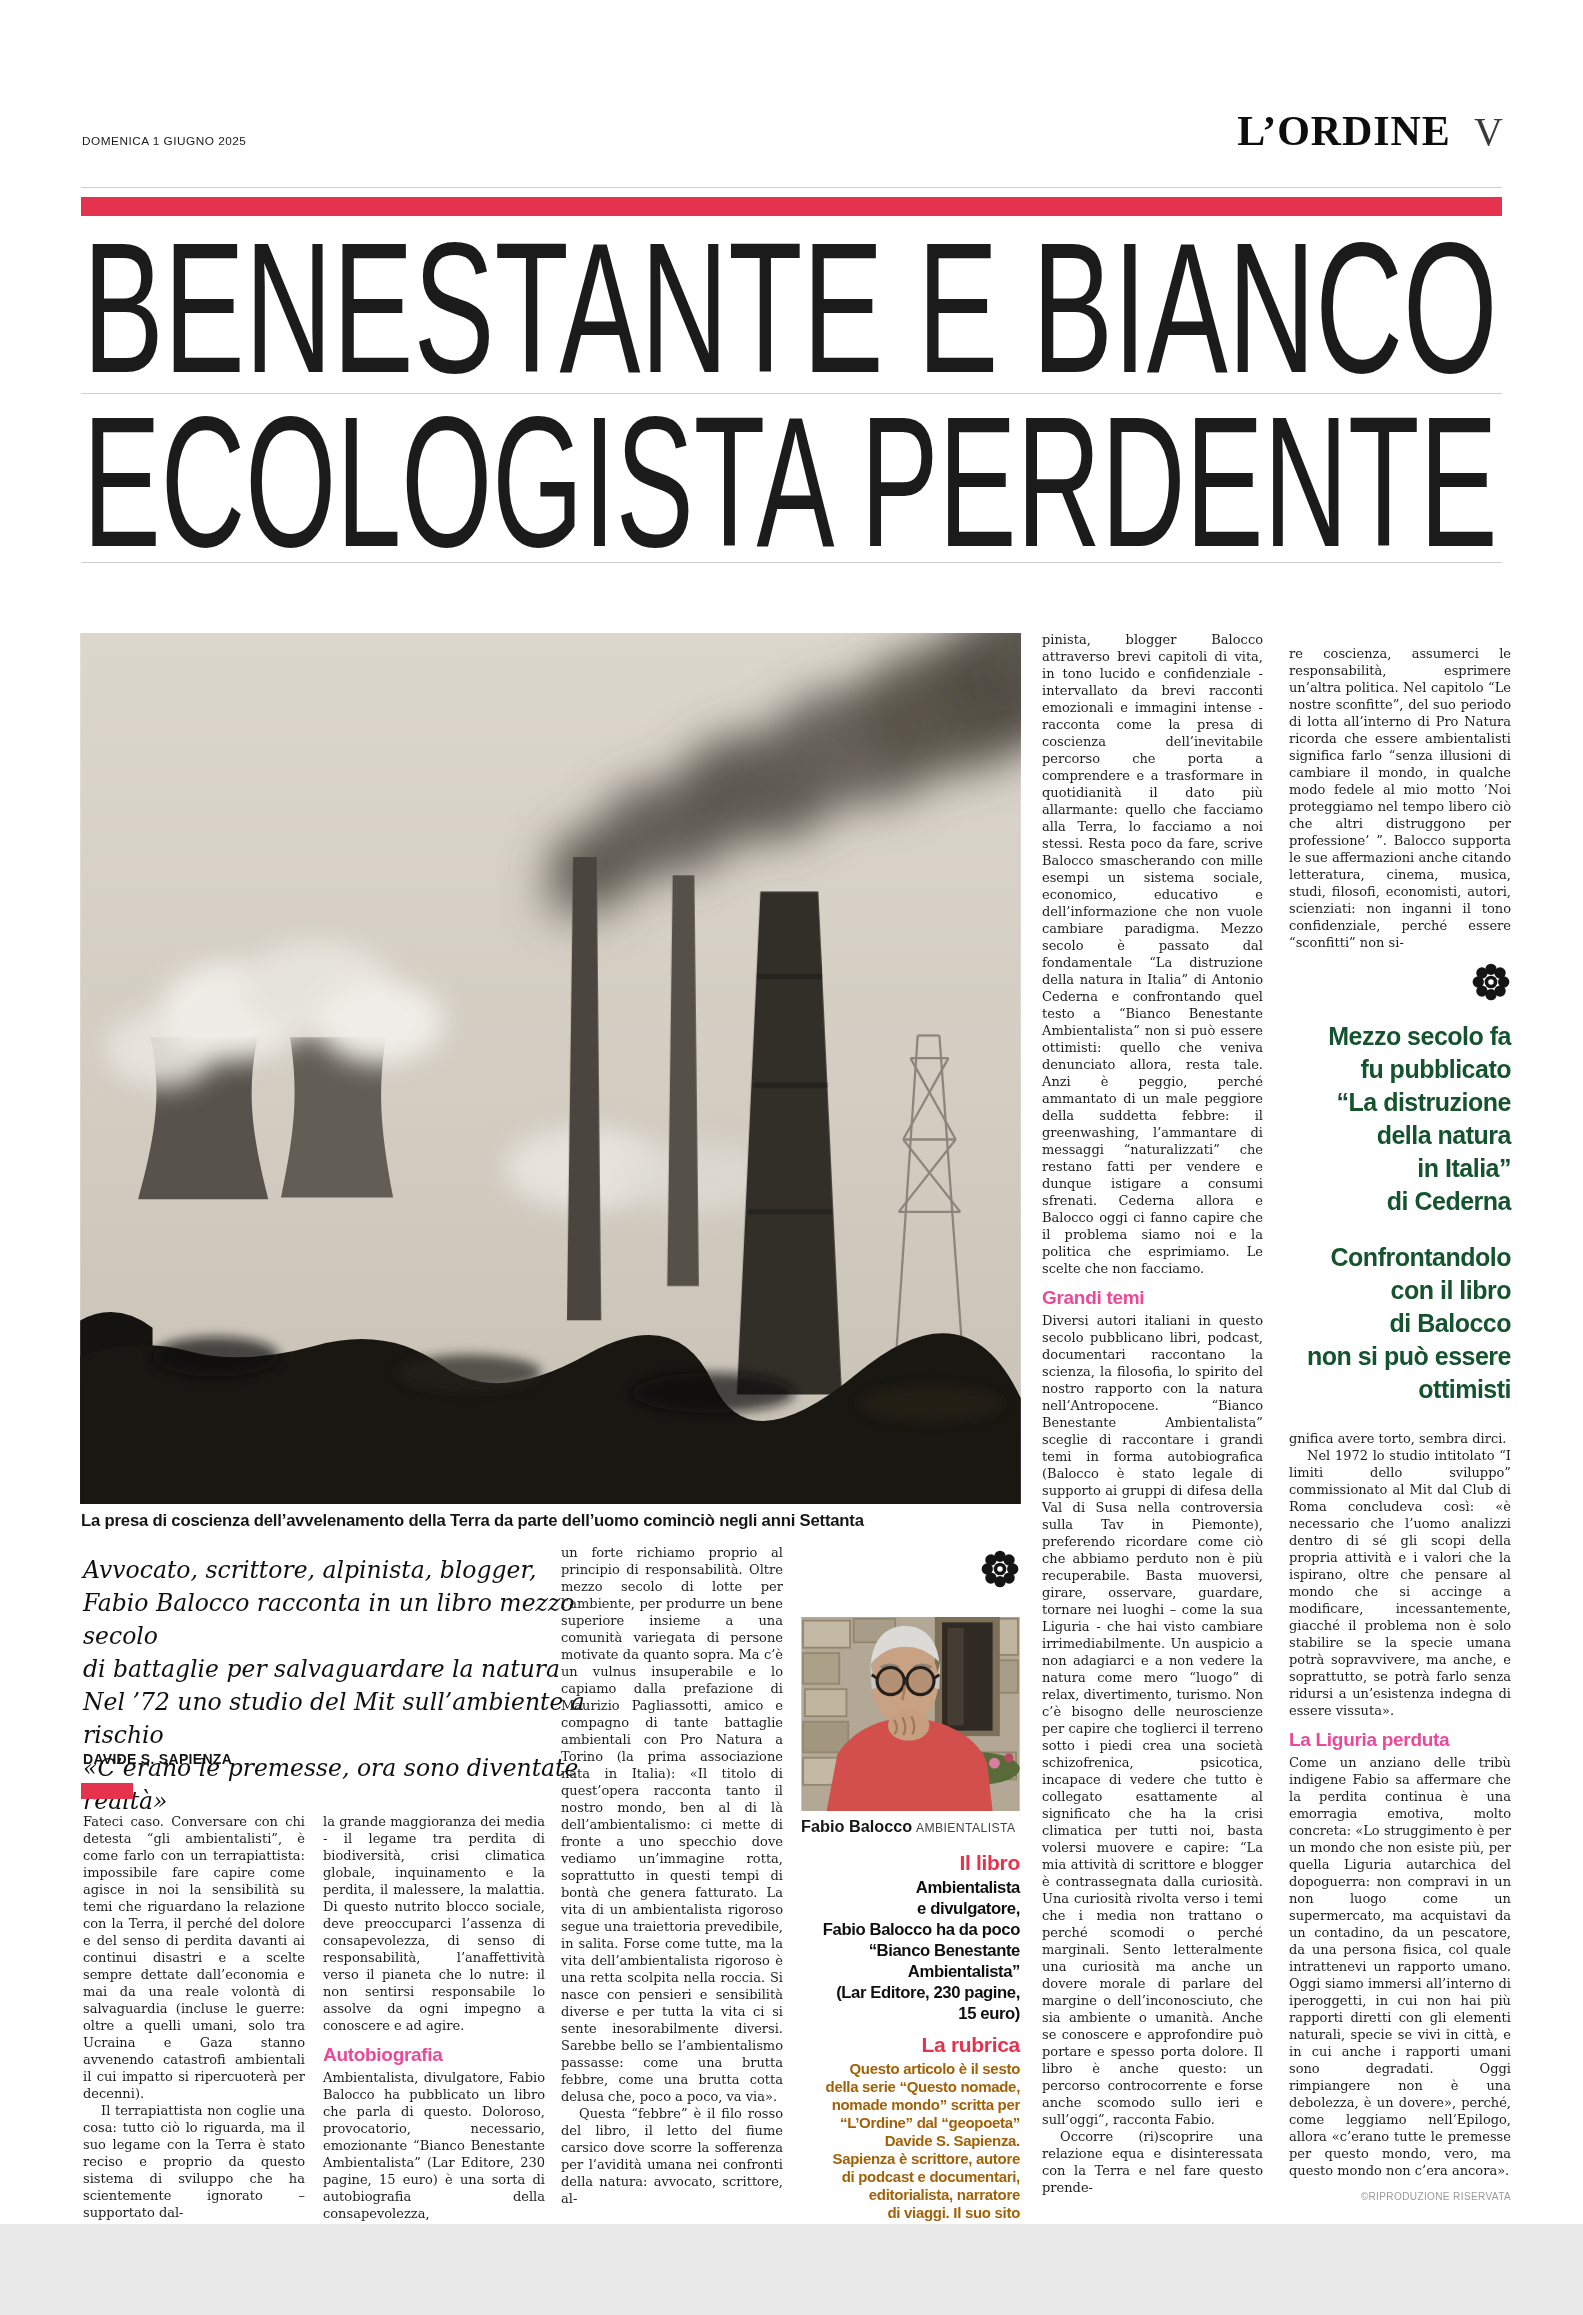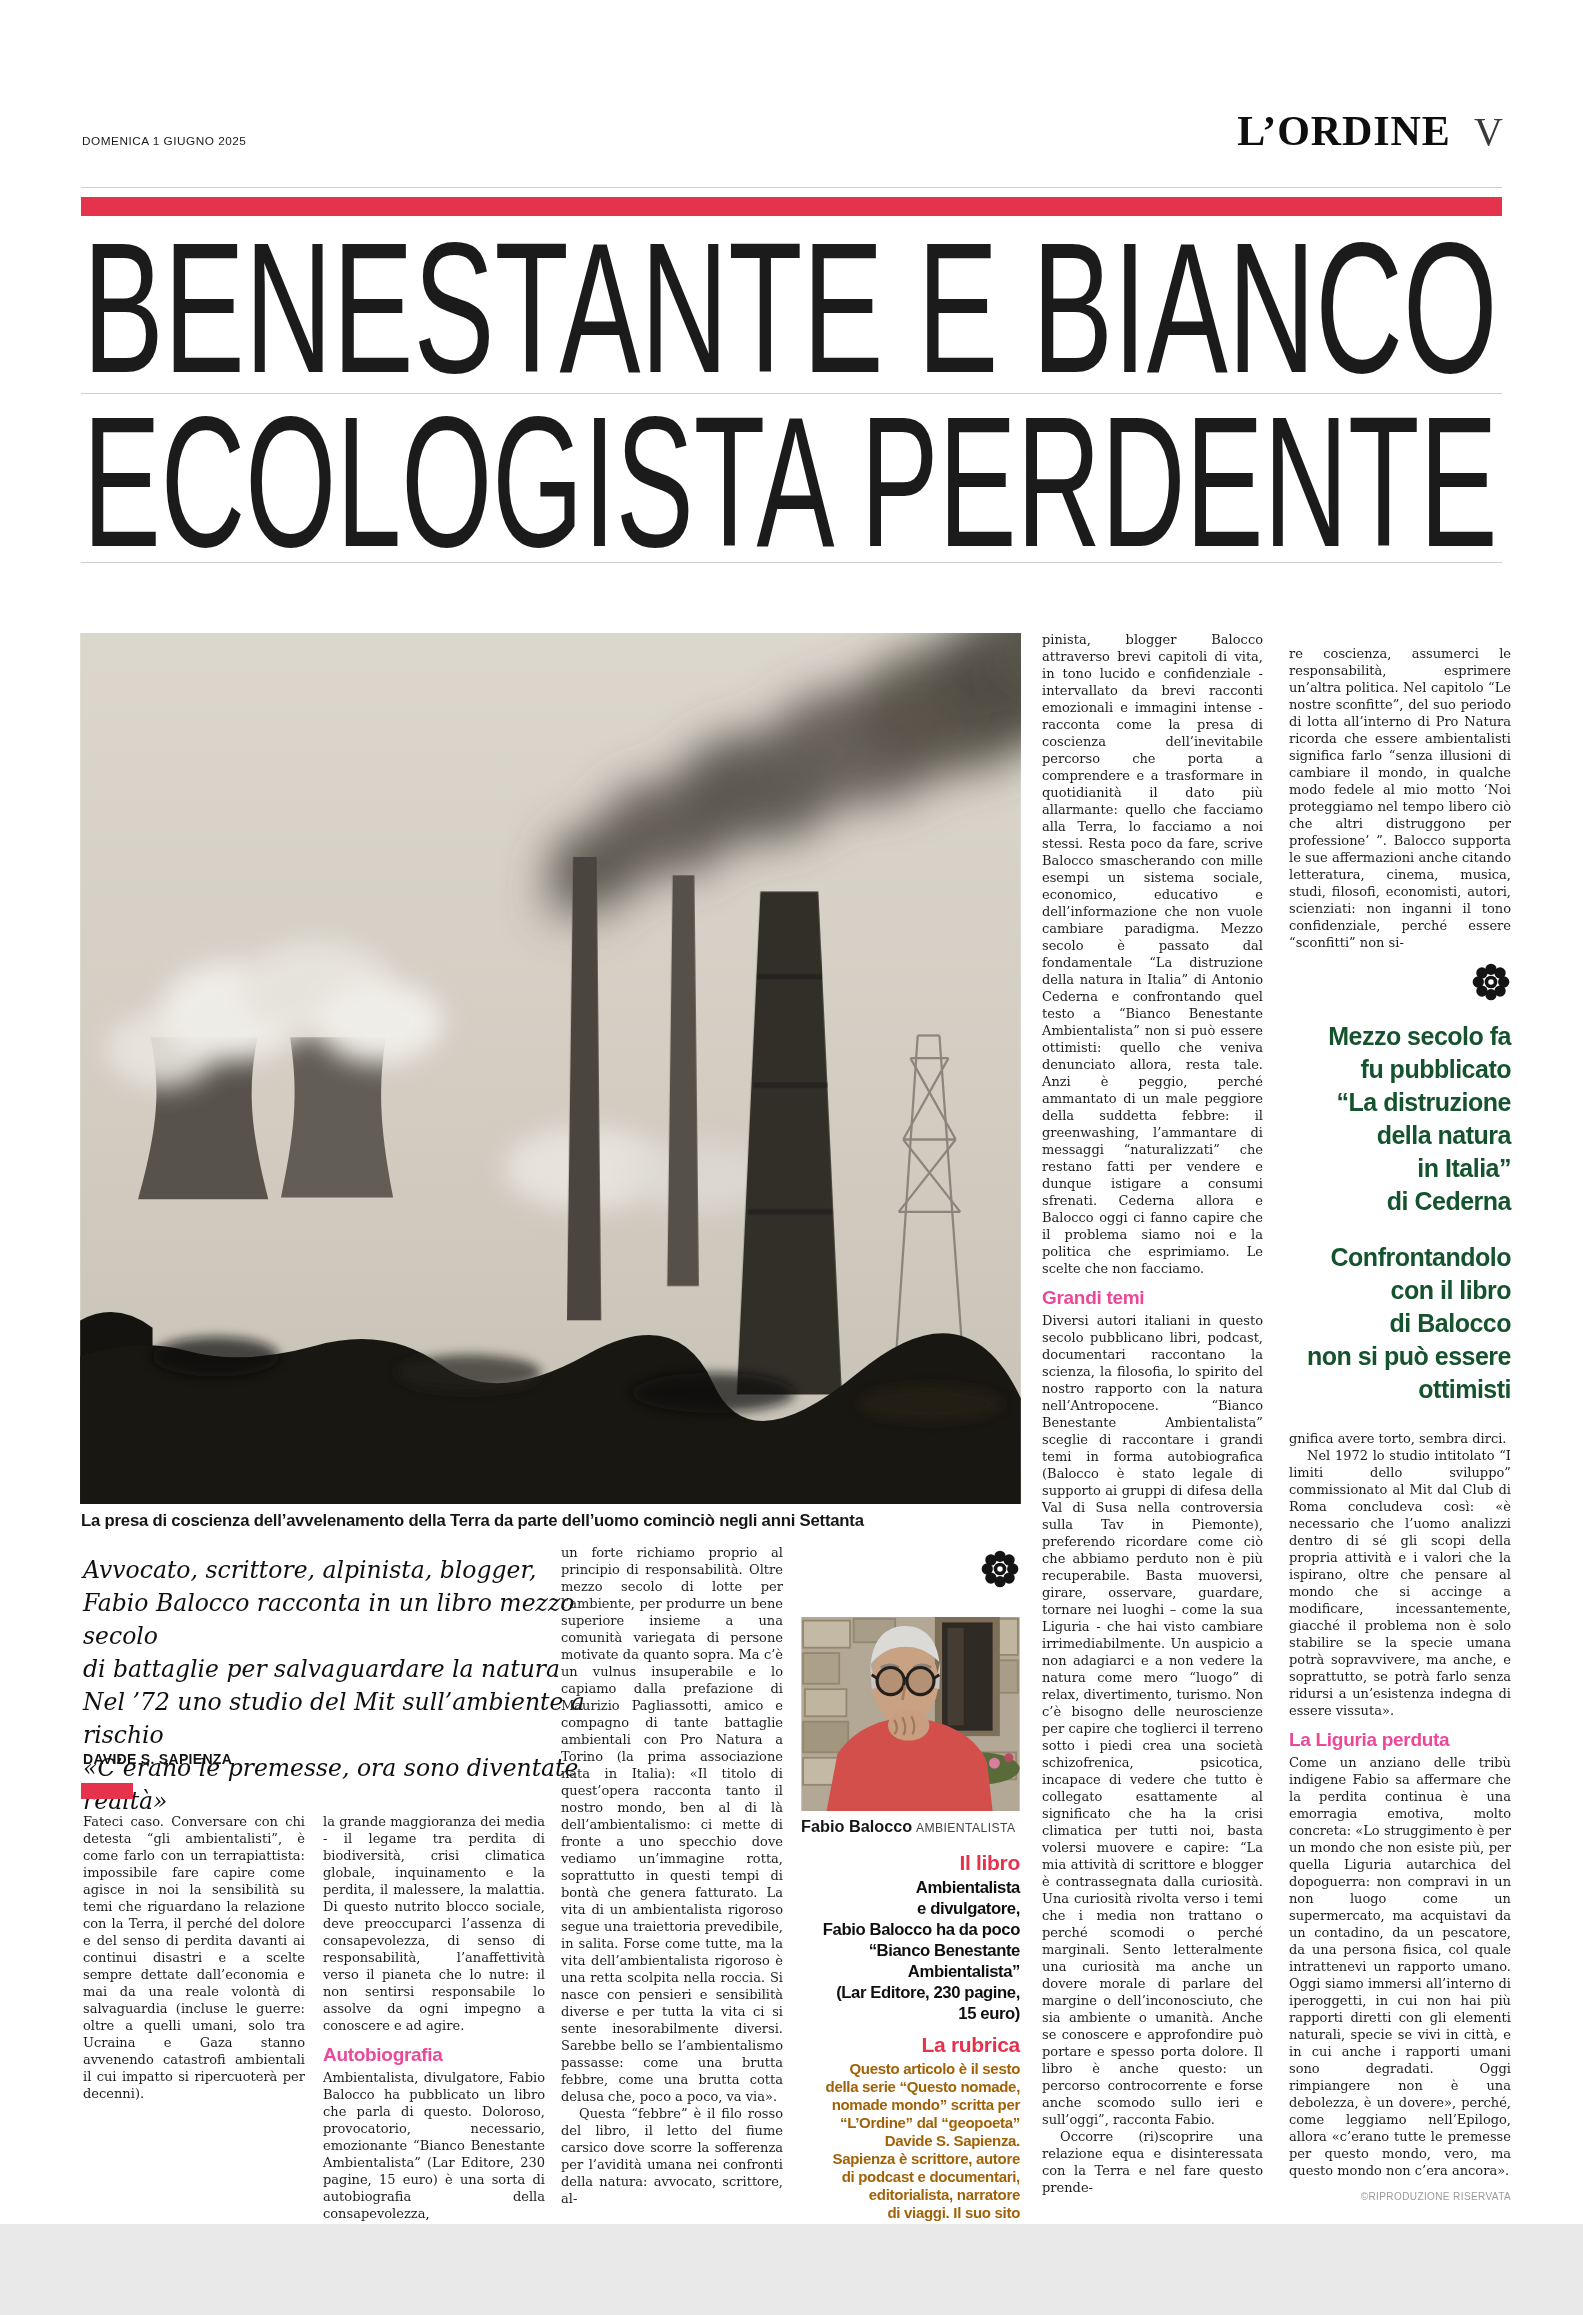--- a/index.html
+++ b/index.html
@@ -158,20 +158,21 @@
   <div class="standfirst">Avvocato, scrittore, alpinista, blogger,
 Fabio Balocco racconta in un libro mezzo secolo
 di battaglie per salvaguardare la natura
 Nel ’72 uno studio del Mit sull’ambiente a rischio
 «C’erano le premesse, ora sono diventate realtà»</div>
   <div class="byline">DAVIDE S. SAPIENZA</div>
   <div class="bylinebar"></div>
 
   <div class="col c1">
     <p>Fateci caso. Conversare con chi detesta “gli ambientalisti”, è come farlo con un terrapiattista: impossibile fare capire come agisce in noi la sensibilità su temi che riguardano la relazione con la Terra, il perché del dolore e del senso di perdita davanti ai continui disastri e a scelte sempre dettate dall’economia e mai da una reale volontà di salvaguardia (incluse le guerre: oltre a quelli umani, solo tra Ucraina e Gaza stanno avvenendo catastrofi ambientali il cui impatto si ripercuoterà per decenni).</p>
+    <p class="ind">Il terrapiattista non coglie una cosa: tutto ciò lo riguarda, ma il suo legame con la Terra è stato reciso e proprio da questo sistema di sviluppo che ha scientemente ignorato – supportato dal-</p>
   </div>
 
   <div class="col c2">
     <p>la grande maggioranza dei media - il legame tra perdita di biodiversità, crisi climatica globale, inquinamento e la perdita, il malessere, la malattia. Di questo nutrito blocco sociale, deve preoccuparci l’assenza di consapevolezza, di senso di responsabilità, l’anaffettività verso il pianeta che lo nutre: il non sentirsi responsabile lo assolve da ogni impegno a conoscere e ad agire.</p>
     <h3 class="colhead">Autobiografia</h3>
     <p>Ambientalista, divulgatore, Fabio Balocco ha pubblicato un libro che parla di questo. Doloroso, provocatorio, necessario, emozionante “Bianco Benestante Ambientalista” (Lar Editore, 230 pagine, 15 euro) è una sorta di autobiografia della consapevolezza,</p>
   </div>
 
   <div class="col c3">
     <p>un forte richiamo proprio al principio di responsabilità. Oltre mezzo secolo di lotte per l’ambiente, per produrre un bene superiore insieme a una comunità variegata di persone motivate da quanto sopra. Ma c’è un vulnus insuperabile e lo capiamo dalla prefazione di Maurizio Pagliassotti, amico e compagno di tante battaglie ambientali con Pro Natura a Torino (la prima associazione nata in Italia): «Il titolo di quest’opera racconta tanto il nostro mondo, ben al di là dell’ambientalismo: ci mette di fronte a uno specchio dove vediamo un’immagine rotta, soprattutto in questi tempi di bontà che genera fatturato. La vita di un ambientalista rigoroso segue una traiettoria prevedibile, in salita. Forse come tutte, ma la vita dell’ambientalista rigoroso è una retta scolpita nella roccia. Si nasce con pensieri e sensibilità diverse e per tutta la vita ci si sente inesorabilmente diversi. Sarebbe bello se l’ambientalismo passasse: come una brutta febbre, come una brutta cotta delusa che, poco a poco, va via».</p>

